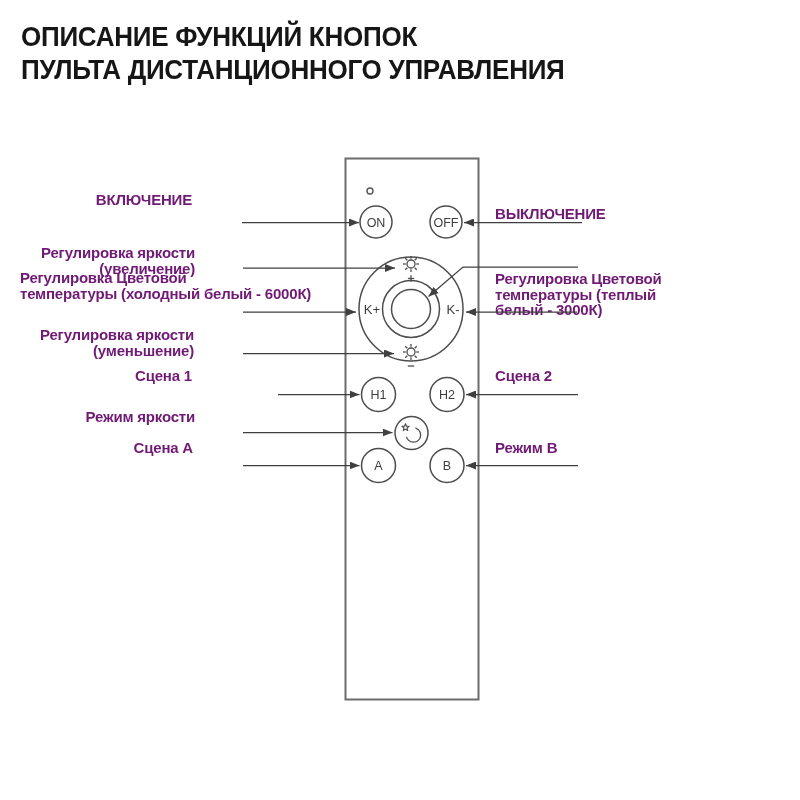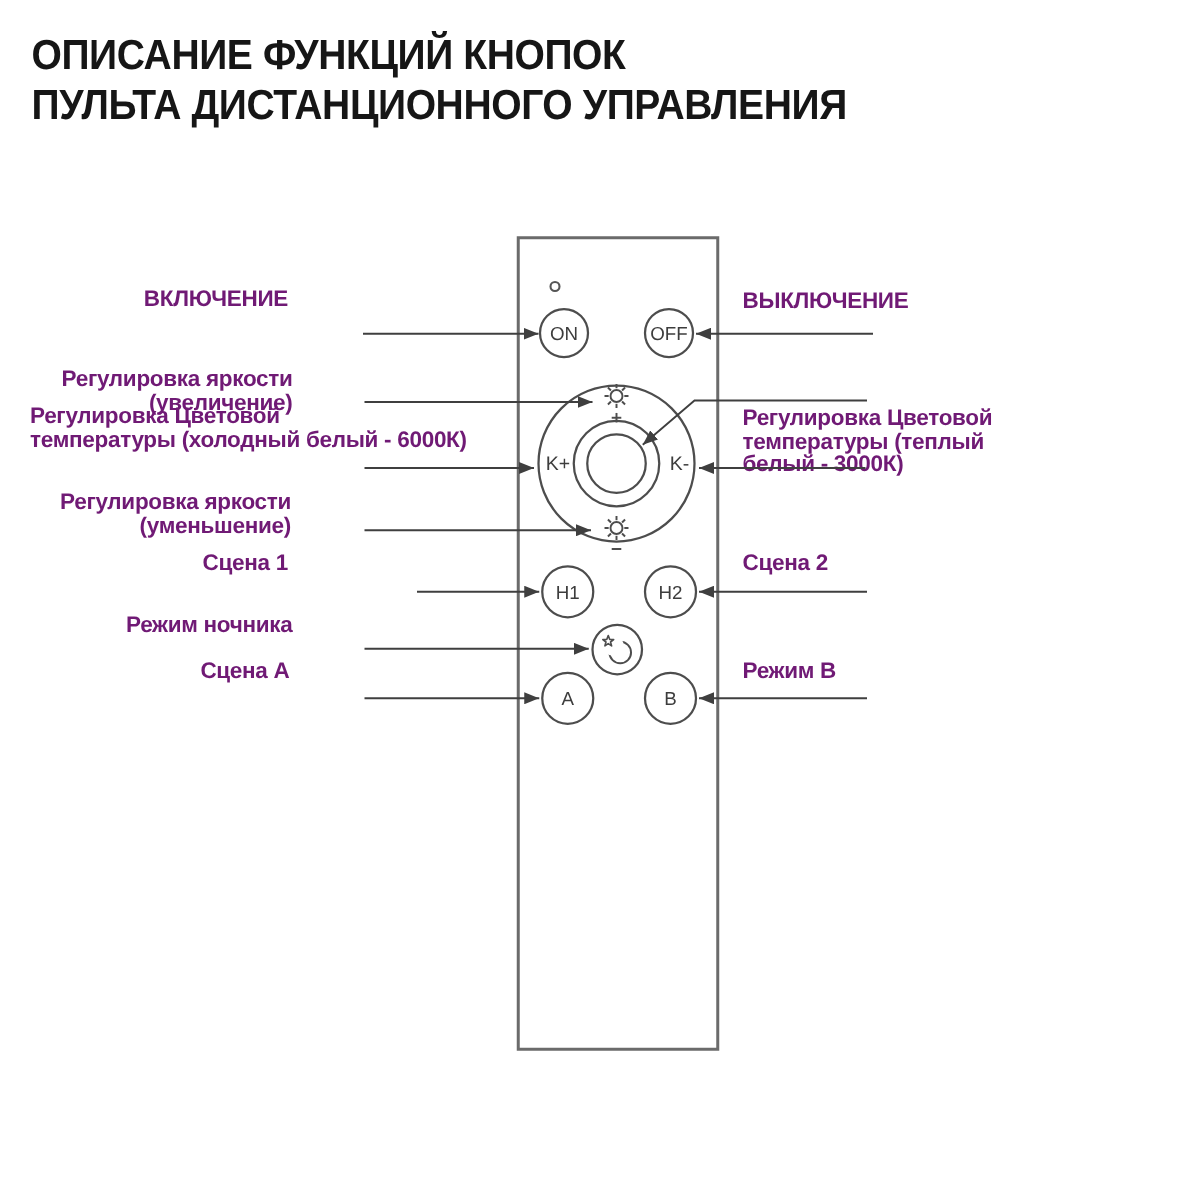--- a/index.html
+++ b/index.html
@@ -23,24 +23,24 @@
 
   <div class="title">ОПИСАНИЕ ФУНКЦИЙ КНОПОК
 ПУЛЬТА ДИСТАНЦИОННОГО УПРАВЛЕНИЯ</div>
 
   <div class="lbl r" style="top:192px;right:480px;">ВКЛЮЧЕНИЕ</div>
   <div class="lbl r" style="top:245px;right:477px;">Регулировка яркости (увеличение)</div>
   <div class="lbl" style="top:270px;left:20px;">Регулировка Цветовой
 температуры (холодный белый - 6000К)</div>
   <div class="lbl r" style="top:327px;right:478px;">Регулировка яркости (уменьшение)</div>
   <div class="lbl r" style="top:368px;right:480px;">Сцена 1</div>
-  <div class="lbl r" style="top:409px;right:477px;">Режим ночника</div>
+  <div class="lbl r" style="top:409px;right:477px;">Режим яркости</div>
   <div class="lbl r" style="top:440px;right:479px;">Сцена A</div>
 
-  <div class="lbl" style="top:193px;left:495px;">ВЫКЛЮЧЕНИЕ</div>
+  <div class="lbl" style="top:206px;left:495px;">ВЫКЛЮЧЕНИЕ</div>
   <div class="lbl" style="top:271px;left:495px;">Регулировка Цветовой
 температуры (теплый белый - 3000К)</div>
   <div class="lbl" style="top:368px;left:495px;">Сцена 2</div>
   <div class="lbl" style="top:440px;left:495px;">Режим B</div>
 
   <svg class="overlay" width="800" height="800" viewBox="0 0 800 800">
     <defs>
       <marker id="ah" markerWidth="10" markerHeight="8" refX="10" refY="4" orient="auto" markerUnits="userSpaceOnUse">
         <path d="M0,0 L10,4 L0,8 Z" fill="#3f3f3f"></path>
       </marker>

